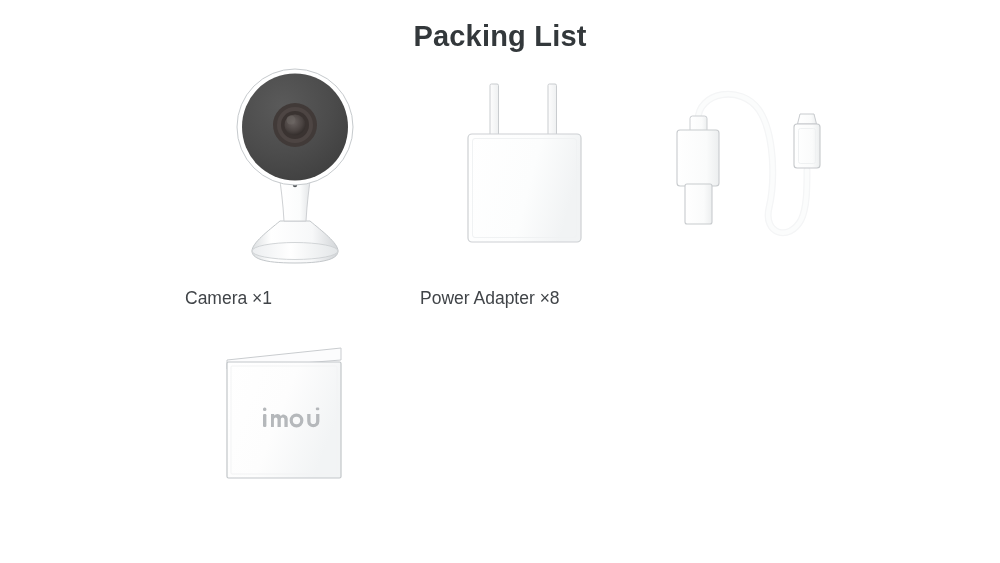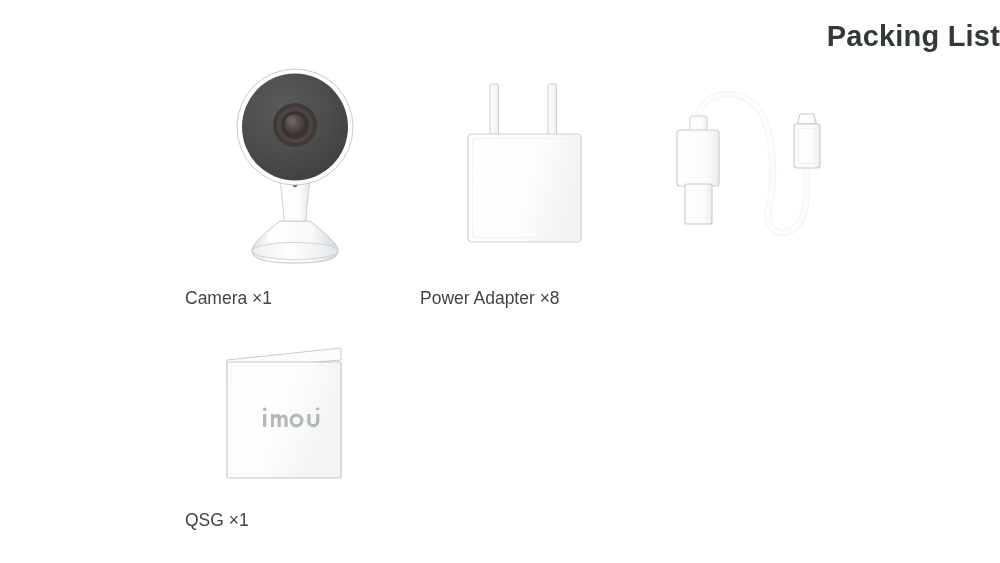--- a/index.html
+++ b/index.html
@@ -22,21 +22,21 @@
     inset: 0;
     background: #ffffff;
   }
 
   
   .page-title {
     position: absolute;
     top: 20px;
     left: 0;
     width: 1000px;
-    text-align: right;
+    text-align: center;
     font-size: 29px;
     font-weight: bold;
     color: #33383b;
     letter-spacing: 0.2px;
   }
 
   
   .item {
     position: absolute;
   }
@@ -221,17 +221,16 @@
           <rect x="48" y="67.5" width="3.4" height="3.6" rx="1.5"></rect>
           <path d="M 56 87 v -13 h 3.2 v 1.6 a 4 4 0 0 1 6.6 0.3 a 4 4 0 0 1 6.9 2.6 V 87 h -3.3 v -7.6
                    a 1.8 1.8 0 0 0 -3.6 0 V 87 h -3.3 v -7.6 a 1.8 1.8 0 0 0 -3.6 0 V 87 Z"></path>
           <path d="M 81.5 73.6 a 6.9 6.9 0 1 0 0 13.8 a 6.9 6.9 0 0 0 0 -13.8 z
                    m 0 3.2 a 3.7 3.7 0 1 1 0 7.4 a 3.7 3.7 0 0 1 0 -7.4 z"></path>
           <path d="M 92.2 74 v 7.2 a 6.1 6.1 0 0 0 12.2 0 V 74 h -3.3 v 7.2 a 2.8 2.8 0 0 1 -5.6 0 V 74 Z"></path>
           <rect x="100.8" y="67.6" width="3.5" height="2.6" rx="1.2"></rect>
         </g>
       </svg>
     </div>
-    <div class="item-label">QSG ×1</div>
   </div>
 
 
 </div>
 
 </body></html>

